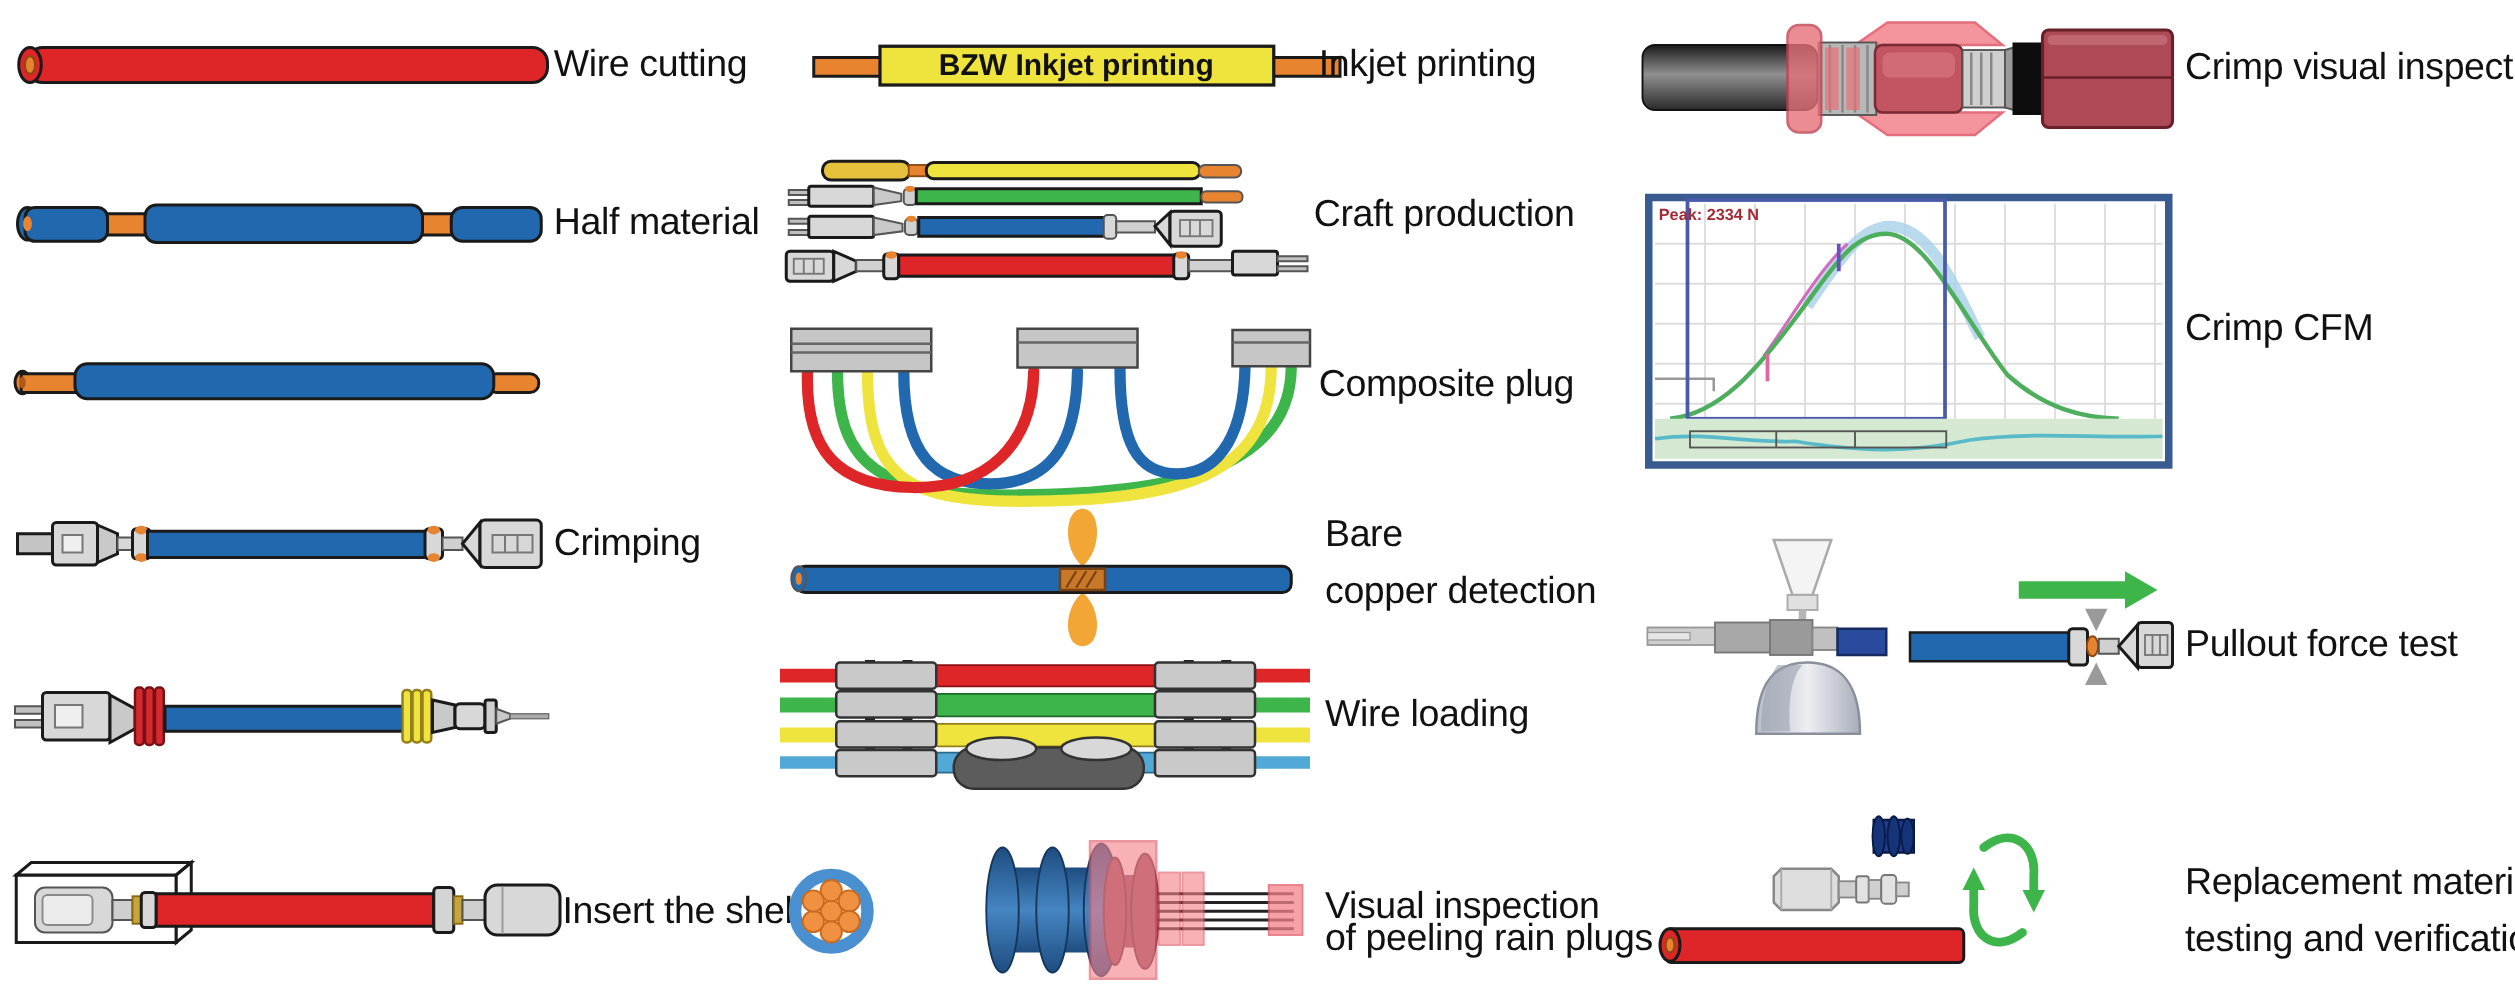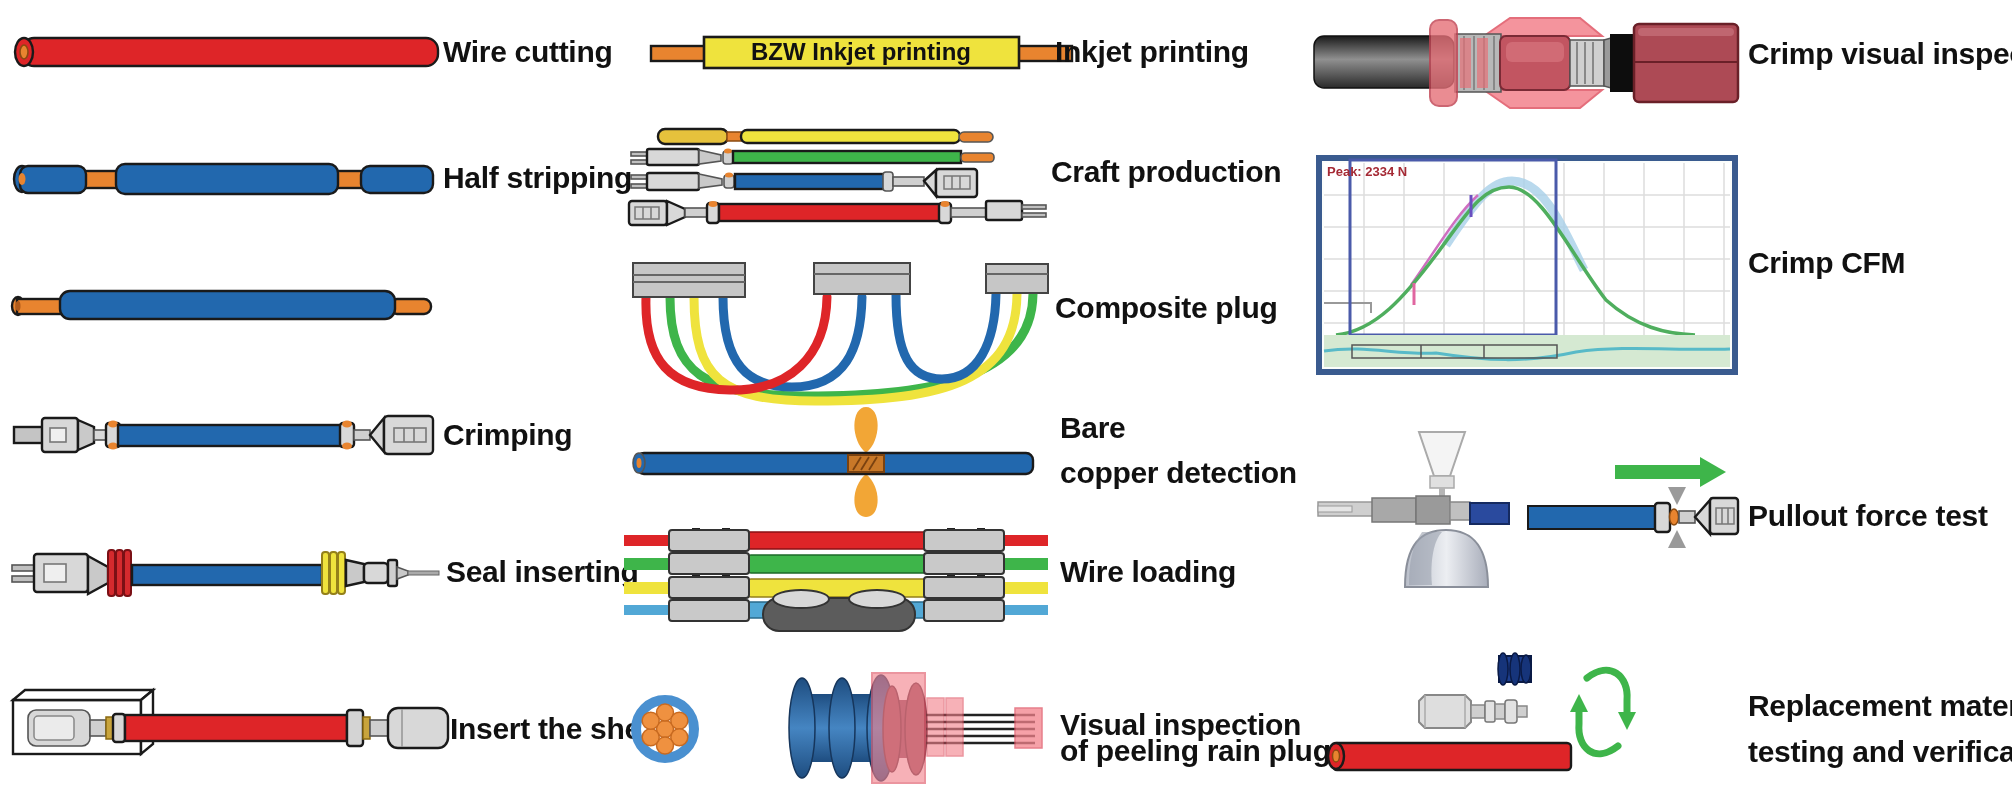--- a/index.html
+++ b/index.html
@@ -1,18 +1,18 @@
 <!DOCTYPE html>
 <html><head>
 <meta charset="utf-8">
 <style>
   html,body{margin:0;padding:0;background:#ffffff;}
   #stage{position:relative;width:2012px;height:805px;background:#ffffff;overflow:hidden;
          font-family:"Liberation Sans",sans-serif;}
-  .lbl{position:absolute;font-weight:700;font-size:30px;line-height:36px;color:#111;
+  .lbl{position:absolute;font-weight:400;font-size:30px;line-height:36px;color:#111;
        white-space:nowrap;letter-spacing:-0.3px;}
   .fig{position:absolute;}
   svg{display:block;overflow:visible;}
   .oln{stroke:#1a1a1a;stroke-width:2.4;}
   .oln1{stroke:#555;stroke-width:1.6;}
   .wire-red{fill:#de2528;}
   .wire-blue{fill:#2268ae;}
   .wire-orange{fill:#e8842f;}
   .wire-yellow{fill:#efe33d;}
   .wire-green{fill:#3eb54a;}
@@ -38,21 +38,21 @@
     <svg width="425" height="34" viewBox="0 0 425 34">
       <rect x="70" y="9" width="40" height="17" class="wire-orange oln"></rect>
       <rect x="321" y="9" width="32" height="17" class="wire-orange oln"></rect>
       <ellipse cx="10" cy="17" rx="8" ry="13" class="wire-blue oln"></ellipse>
       <rect x="8" y="4" width="66" height="27" rx="8" class="wire-blue oln"></rect>
       <rect x="104" y="2" width="222" height="30" rx="9" class="wire-blue oln"></rect>
       <rect x="349" y="4" width="72" height="27" rx="9" class="wire-blue oln"></rect>
       <ellipse cx="10" cy="17" rx="3.5" ry="6" class="wire-orange"></ellipse>
     </svg>
   </div>
-  <div class="lbl" style="left:443px;top:160px;">Half stripping</div>
+  <div class="lbl" style="left:443px;top:160px;">Half material</div>
 
   <div class="fig" style="left:10px;top:288px;">
     <svg width="427" height="34" viewBox="0 0 427 34">
       <ellipse cx="8" cy="18" rx="6" ry="9" class="wire-orange oln"></ellipse>
       <rect x="7" y="11" width="48" height="15" class="wire-orange oln"></rect>
       <rect x="380" y="11" width="41" height="15" rx="7" class="wire-orange oln"></rect>
       <rect x="50" y="3" width="335" height="28" rx="10" class="wire-blue oln"></rect>
       <ellipse cx="8" cy="18" rx="2.5" ry="5" fill="#b05a1a"></ellipse>
     </svg>
   </div>
@@ -95,21 +95,20 @@
       <rect x="314" y="4" width="7" height="42" rx="3" class="wire-yellow" stroke="#94801a" stroke-width="2"></rect>
       <rect x="322" y="4" width="7" height="42" rx="3" class="wire-yellow" stroke="#94801a" stroke-width="2"></rect>
       <rect x="330" y="4" width="7" height="42" rx="3" class="wire-yellow" stroke="#94801a" stroke-width="2"></rect>
       <polygon points="338,12 356,16 356,34 338,38" class="metal2 oln"></polygon>
       <rect x="356" y="15" width="24" height="20" rx="4" class="metal oln"></rect>
       <rect x="380" y="12" width="9" height="26" rx="2" fill="#cfcfcf" class="oln"></rect>
       <polygon points="389,19 400,23 400,27 389,31" class="metal2 oln1"></polygon>
       <rect x="400" y="23" width="31" height="4" fill="#aaa" stroke="#666" stroke-width="1"></rect>
     </svg>
   </div>
-  <div class="lbl" style="left:446px;top:554px;">Seal inserting</div>
 
   <div class="fig" style="left:10px;top:686px;">
     <svg width="442" height="74" viewBox="0 0 442 74">
       <rect x="3" y="14" width="128" height="54" fill="#fff" class="oln"></rect>
       <polygon points="3,14 15,4 143,4 131,14" fill="#fff" class="oln"></polygon>
       <polygon points="131,14 143,4 143,58 131,68" fill="#fff" class="oln"></polygon>
       <rect x="18" y="24" width="62" height="36" rx="8" class="metal oln1"></rect>
       <rect x="24" y="30" width="40" height="24" rx="4" fill="#ebebeb" stroke="#888" stroke-width="1.5"></rect>
       <rect x="80" y="34" width="16" height="16" fill="#cfcfcf" class="oln1"></rect>
       <rect x="96" y="31" width="7" height="22" fill="#c8a43c" stroke="#8a6a10" stroke-width="1.5"></rect>

